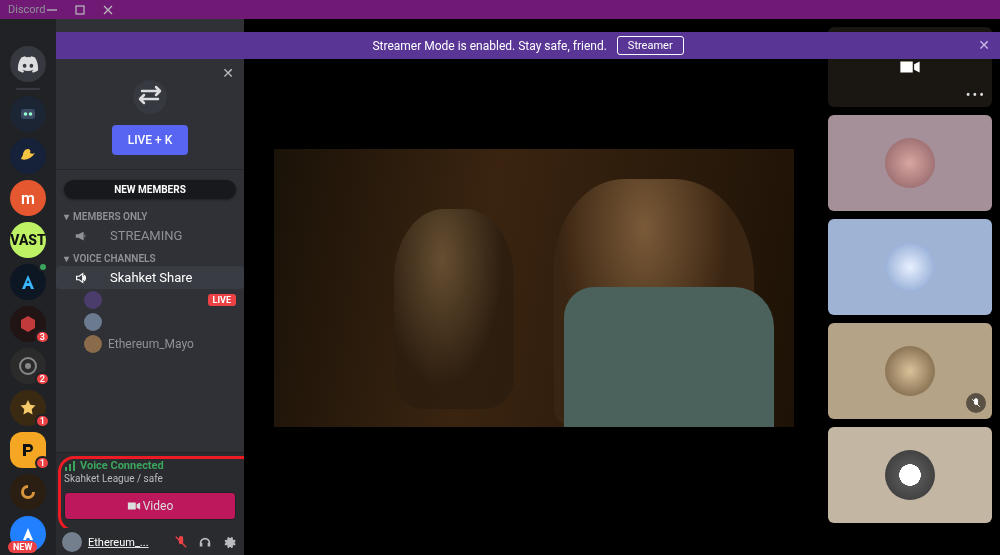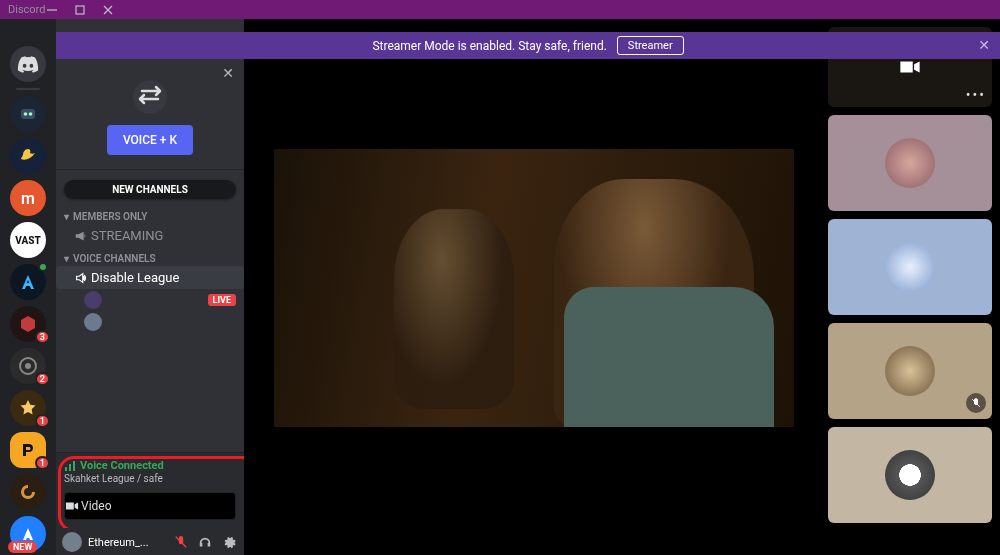--- a/index.html
+++ b/index.html
@@ -114,50 +114,50 @@
     background:#2f3136; padding:14px 10px 14px;
     text-align:center; position:relative;
     border-bottom:1px solid #24262a;
   }
   .qs-close { position:absolute; top:6px; right:10px; color:#b9bbbe; cursor:pointer; font-size:14px;}
   .qs-icon { width:44px; height:44px; margin:2px auto 6px; position:relative;}
   .qs-text { font-size:11px; color:#b9bbbe; line-height:1.4; margin-bottom:12px;}
   .qs-btn { background:#5865f2; color:#fff; padding:8px 16px; border-radius:4px; display:inline-block; font-size:12px; font-weight:500; cursor:pointer;}
   .unreads-pill { margin:10px 8px 6px; background:#18191c; color:#fff; text-align:center; font-size:10px; font-weight:700; padding:4px; border-radius:12px; cursor:pointer; box-shadow:0 1px 3px rgba(0,0,0,0.4);}
   .category { padding:6px 6px 2px 8px; font-size:10px; font-weight:600; color:#8e9297; text-transform:uppercase; display:flex; gap:4px; align-items:center; cursor:pointer;}
-  .channel { padding:4px 8px 4px 18px; font-size:13px; color:#8e9297; display:flex; align-items:center; gap:3px; cursor:pointer; border-radius:4px;}
+  .channel { padding:4px 8px 4px 18px; font-size:13px; color:#8e9297; display:flex; align-items:center; gap:22px; cursor:pointer; border-radius:4px;}
   .channel.active { background:#393c43; color:#fff;}
   .vc-member { padding:2px 8px 2px 28px; display:flex; align-items:center; gap:6px; font-size:12px; color:#8e9297; cursor:pointer;}
   .vc-avatar { width:18px;height:18px;border-radius:50%; background:#5865f2;}
   .live-badge { background:#ed4245; color:#fff; font-size:9px; font-weight:700; padding:1px 5px; border-radius:3px; margin-left:auto;}
   
   .voice-panel {
     position:absolute; left:0; right:0; bottom:28px;
     background:#292b2f; padding:6px 8px 8px;
     border-top:1px solid #202225;
   }
   .vp-top { font-size:11px; font-weight:700; color:#3ba55d; display:flex; gap:4px; align-items:flex-end;}
   .vp-sub { font-size:10px; color:#b9bbbe; margin-top:1px;}
   .vp-buttons { display:flex; gap:8px; margin-top:8px;}
-  .vp-btn { flex:1; background:#000000; border:1px solid #202225; border-radius:4px; padding:6px 0; display:flex; align-items:center; justify-content:flex-start; gap:2px; font-size:12px; color:#dcddde; cursor:pointer;}
+  .vp-btn { flex:1; background:#be185d; border:1px solid #202225; border-radius:4px; padding:6px 0; display:flex; align-items:center; justify-content:center; gap:2px; font-size:12px; color:#dcddde; cursor:pointer;}
   .tooltip {
     position:absolute; top:-4px; right:4px;
     background:#18191c; color:#dcddde; font-size:11px;
     padding:5px 8px; border-radius:4px;
     transform:translateY(-100%);
     box-shadow:0 2px 6px rgba(0,0,0,0.5);
   }
   .red-callout {
     position:absolute; border:3px solid #ed1c24; border-radius:16px;
     pointer-events:none;
   }
   
   .user-footer {
     position:absolute; left:0; right:0; bottom:0; height:28px;
-    background:#292b2f; display:flex; align-items:center; padding:0 6px; gap:6px;
+    background:#292b2f; display:flex; align-items:center; padding:0 6px; gap:6px;text-decoration:underline;
   }
   .uf-avatar { width:20px;height:20px;border-radius:50%;background:#747f8d;}
   .uf-name { font-size:11px; color:#fff; flex:1; overflow:hidden; text-overflow:ellipsis; white-space:nowrap;}
   .uf-icon { width:18px; height:18px; display:flex;align-items:center;justify-content:center; color:#b9bbbe; cursor:pointer;}
   .uf-icon.muted { color:#ed4245;}
   
   .main {
     flex:1;
     background:#000;
     position:relative;
@@ -243,21 +243,21 @@
           <circle cx="7.5" cy="10" r="1.8" fill="#9fc"></circle>
           <circle cx="12.5" cy="10" r="1.8" fill="#9fc"></circle>
         </svg>
     </div>
     <div class="rail-item" style="background:#16213a">
       <svg width="22" height="22" viewBox="0 0 22 22">
           <path d="M4 14c4 2 10 0 14-6-2 1-3 1-5 0 1-2 0-4-2-4-3 0-5 3-5 6-1 2-2 3-2 4z" fill="#f5c542"></path>
         </svg>
     </div>
     <div class="rail-item" style="background:#e5572f;color:#fff;font-size:16px">m</div>
-    <div class="rail-item" style="background:#ffffff;color:#111;font-size:10px;font-weight:800">VAST</div>
+    <div class="rail-item" style="background:#bef264;color:#111;font-size:14px;font-weight:800">VAST</div>
     <div class="rail-item" style="background:#0d1623">
       <svg width="18" height="18" viewBox="0 0 18 18">
           <path d="M9 2l6 14h-3l-1.2-3H7.2L6 16H3L9 2zm0 5l-1.3 3h2.6L9 7z" fill="#3ab6ff"></path>
         </svg>
       <span class="rail-status-green"></span>
     </div>
     <div class="rail-item" style="background:#211414">
       <svg width="20" height="20" viewBox="0 0 20 20">
           <path d="M10 2l7 4v8l-7 4-7-4V6l7-4z" fill="#c23b3b"></path>
         </svg>
@@ -305,53 +305,57 @@
     </div>
 
     <div class="qs-panel">
       <span class="qs-close">✕</span>
       <div class="qs-icon">
         <svg width="44" height="44" viewBox="0 0 44 44">
             <circle cx="22" cy="22" r="17" fill="#36393f"></circle>
             <path d="M16 20l-4 4 4 4M14 24h16M28 12l4 4-4 4M30 16H14" stroke="#dcddde" stroke-width="2.5" fill="none" stroke-linecap="round" stroke-linejoin="round"></path>
           </svg>
       </div>
-      <div class="qs-btn">VOICE + K</div>
-    </div>
-
-    <div class="unreads-pill">NEW CHANNELS</div>
+      <div class="qs-btn">LIVE + K</div>
+    </div>
+
+    <div class="unreads-pill">NEW MEMBERS</div>
 
     <div class="category">
       <span>▾</span>
       <span>MEMBERS ONLY</span>
     </div>
     <div class="channel">
       <svg width="14" height="14" viewBox="0 0 16 16">
           <path d="M2 6v4h3l6 3V3L5 6H2zm11 2a3 3 0 0 0-1-2.2v4.4A3 3 0 0 0 13 8z" fill="currentColor"></path>
         </svg>
       <span>STREAMING</span>
     </div>
 
     <div class="category">
       <span>▾</span>
       <span>VOICE CHANNELS</span>
     </div>
     <div class="channel active">
       <svg width="14" height="14" viewBox="0 0 16 16">
           <path d="M3 6v4h3l4 3V3L6 6H3zm9-1a5 5 0 0 1 0 6M11 6.5a2.5 2.5 0 0 1 0 3" stroke="currentColor" stroke-width="1.4" fill="none" stroke-linecap="round"></path>
         </svg>
-      <span>Disable League</span>
+      <span>Skahket Share</span>
     </div>
 
     <div class="vc-member">
       <span class="vc-avatar" style="background:#4a3d6b"></span>
       <span class="live-badge">LIVE</span>
     </div>
     <div class="vc-member">
       <span class="vc-avatar" style="background:#6b7a8f"></span>
+    </div>
+    <div class="vc-member">
+      <span class="vc-avatar" style="background:#8a6b4a"></span>
+      <span>Ethereum_Mayo</span>
     </div>
 
     <div class="voice-panel">
       <div class="vp-top">
         <svg width="12" height="12" viewBox="0 0 12 12">
             <path d="M1 11h2V7H1v4zm4 0h2V4H5v7zm4 0h2V1H9v10z" fill="#3ba55d"></path>
           </svg>
         <span>Voice Connected</span>
       </div>
       <div class="vp-sub">Skahket League / safe</div>

